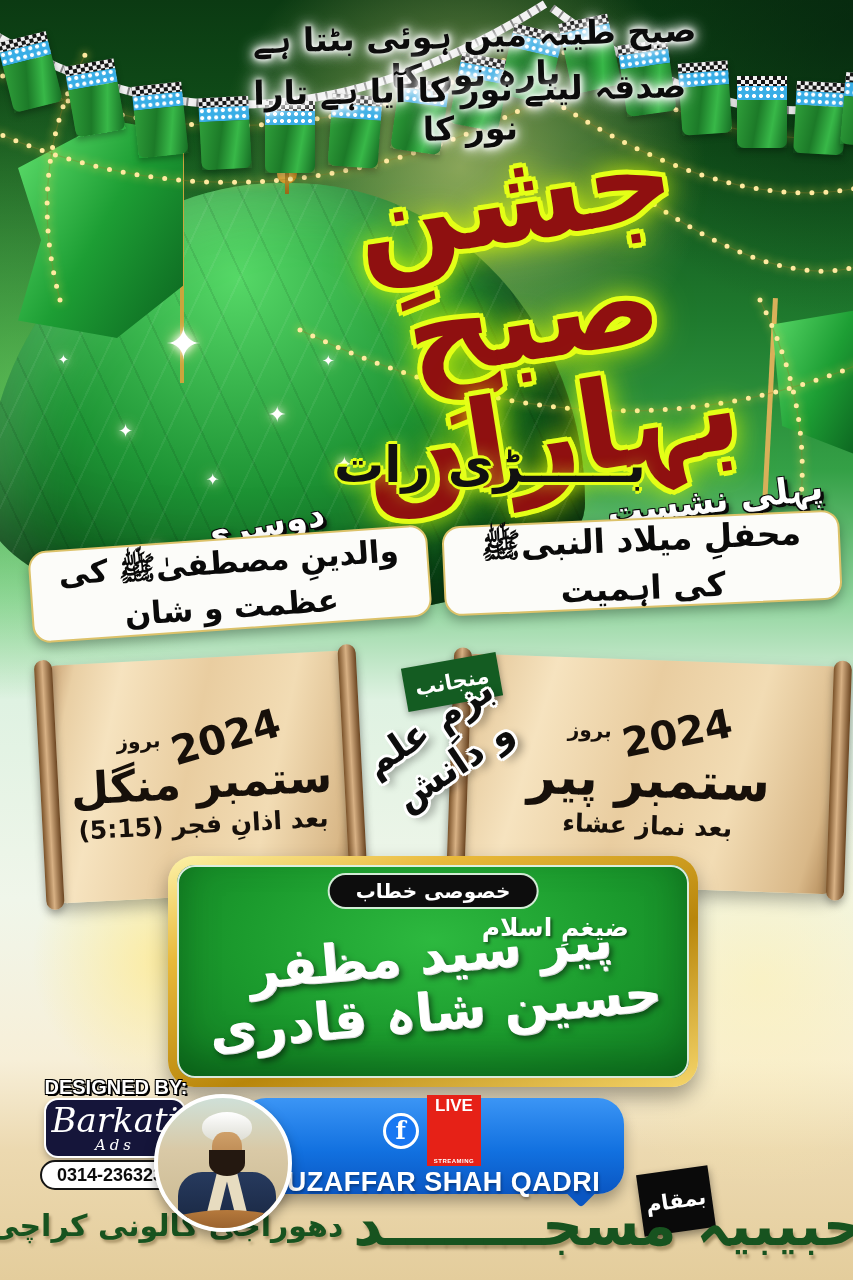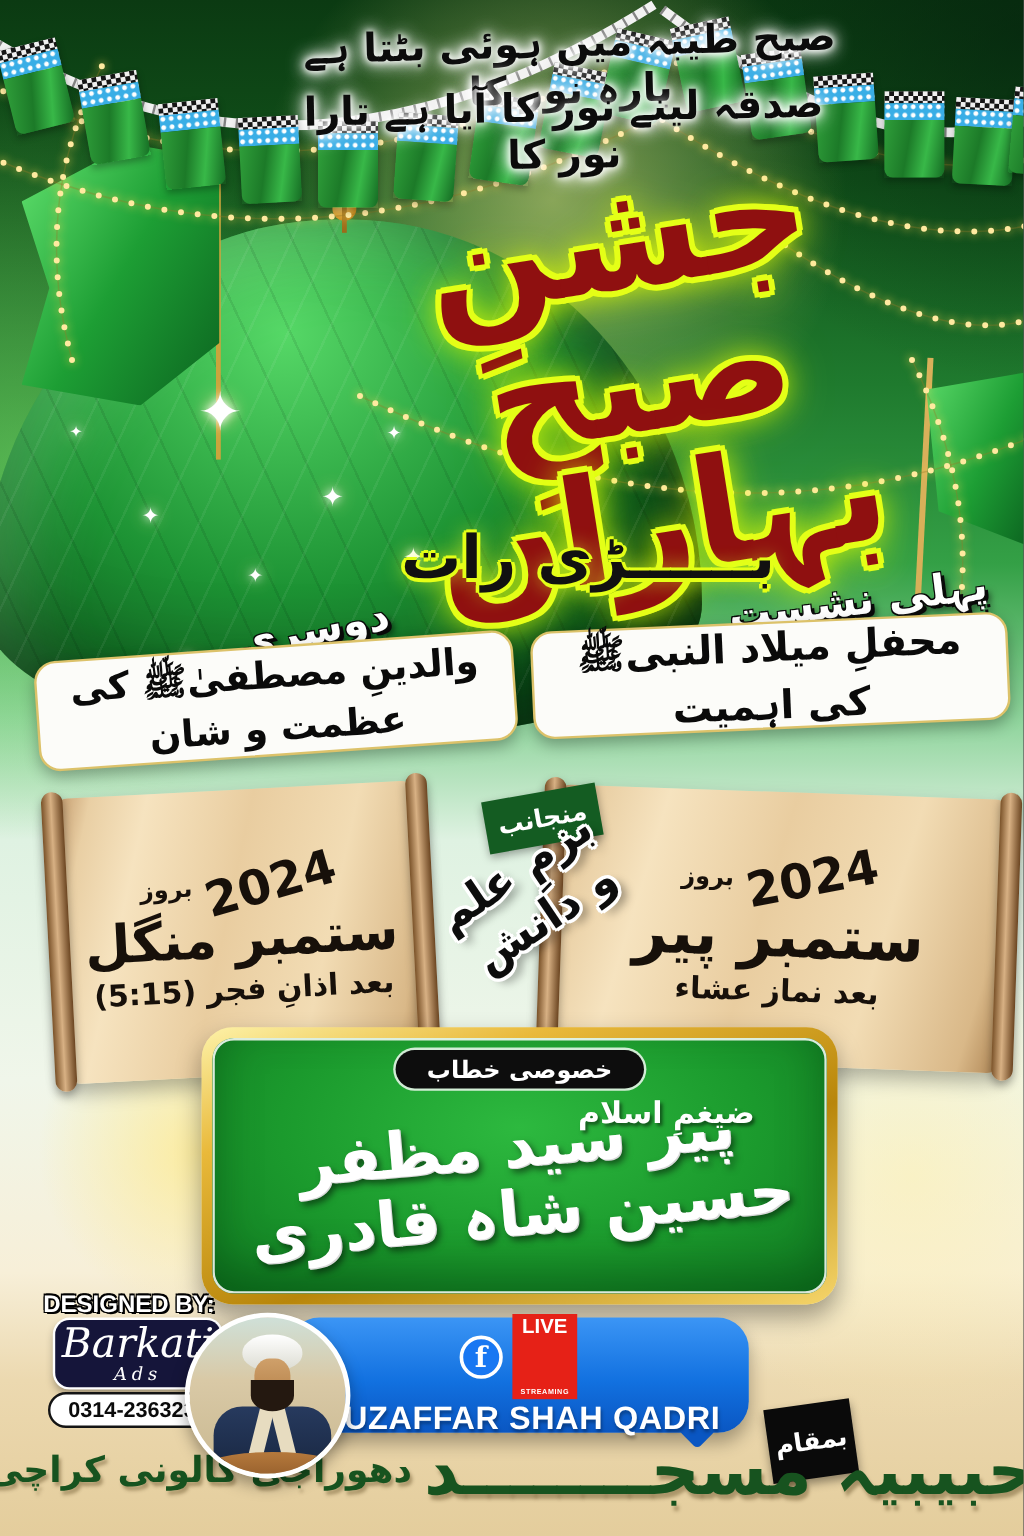--- a/index.html
+++ b/index.html
@@ -130,21 +130,21 @@
   .special-pill{left:50%;top:10px;transform:translateX(-50%);position:absolute;
     background:#0d0d0d;color:#fff;font-weight:700;font-size:20px;padding:4px 26px;border-radius:18px;
     box-shadow:0 0 0 2px rgba(255,255,255,.8);white-space:nowrap;}
   .honorific{position:absolute;right:60px;top:48px;color:#fff;font-weight:700;font-size:25px;
     text-shadow:2px 2px 3px rgba(0,0,0,.5);}
   .speaker-name{position:absolute;left:0;right:0;top:62px;transform:rotate(-5deg);
     color:#fff;font-weight:800;font-size:52px;line-height:1.1;text-align:center;
     text-shadow:1px 1px 0 #d9d9d9,3px 4px 6px rgba(0,0,0,.55);}
 
   
-  .db-label{left:36px;top:1076px;width:160px;z-index:6;color:#fff;font-weight:800;font-size:20px;
+  .db-label{left:36px;top:1076px;width:160px;z-index:6;text-align:center;color:#fff;font-weight:800;font-size:20px;
     text-shadow:2px 2px 0 #000,-1px -1px 0 #000,1px -1px 0 #000,-1px 1px 0 #000;}
   .db-box{left:46px;top:1100px;width:138px;height:56px;z-index:6;background:#15153a;border-radius:12px;
     box-shadow:0 0 0 2px #fff,0 4px 8px rgba(0,0,0,.4);display:flex;flex-direction:column;align-items:center;justify-content:center;color:#fff;}
   .db-box .nm{font-family:"DejaVu Serif","Liberation Serif",serif;font-style:italic;font-size:34px;line-height:1;}
   .db-box .sub{font-family:"DejaVu Serif","Liberation Serif",serif;font-style:italic;font-size:15px;letter-spacing:4px;line-height:1.1;}
   .db-phone{left:40px;top:1160px;width:150px;height:30px;z-index:6;background:#fff;border:2px solid #141414;border-radius:15px;
     display:flex;align-items:center;justify-content:center;color:#0b0b0b;font-weight:800;font-size:18px;box-sizing:border-box;}
 
   
   .avatar{left:154px;top:1094px;width:138px;height:138px;z-index:7;border-radius:50%;overflow:hidden;

